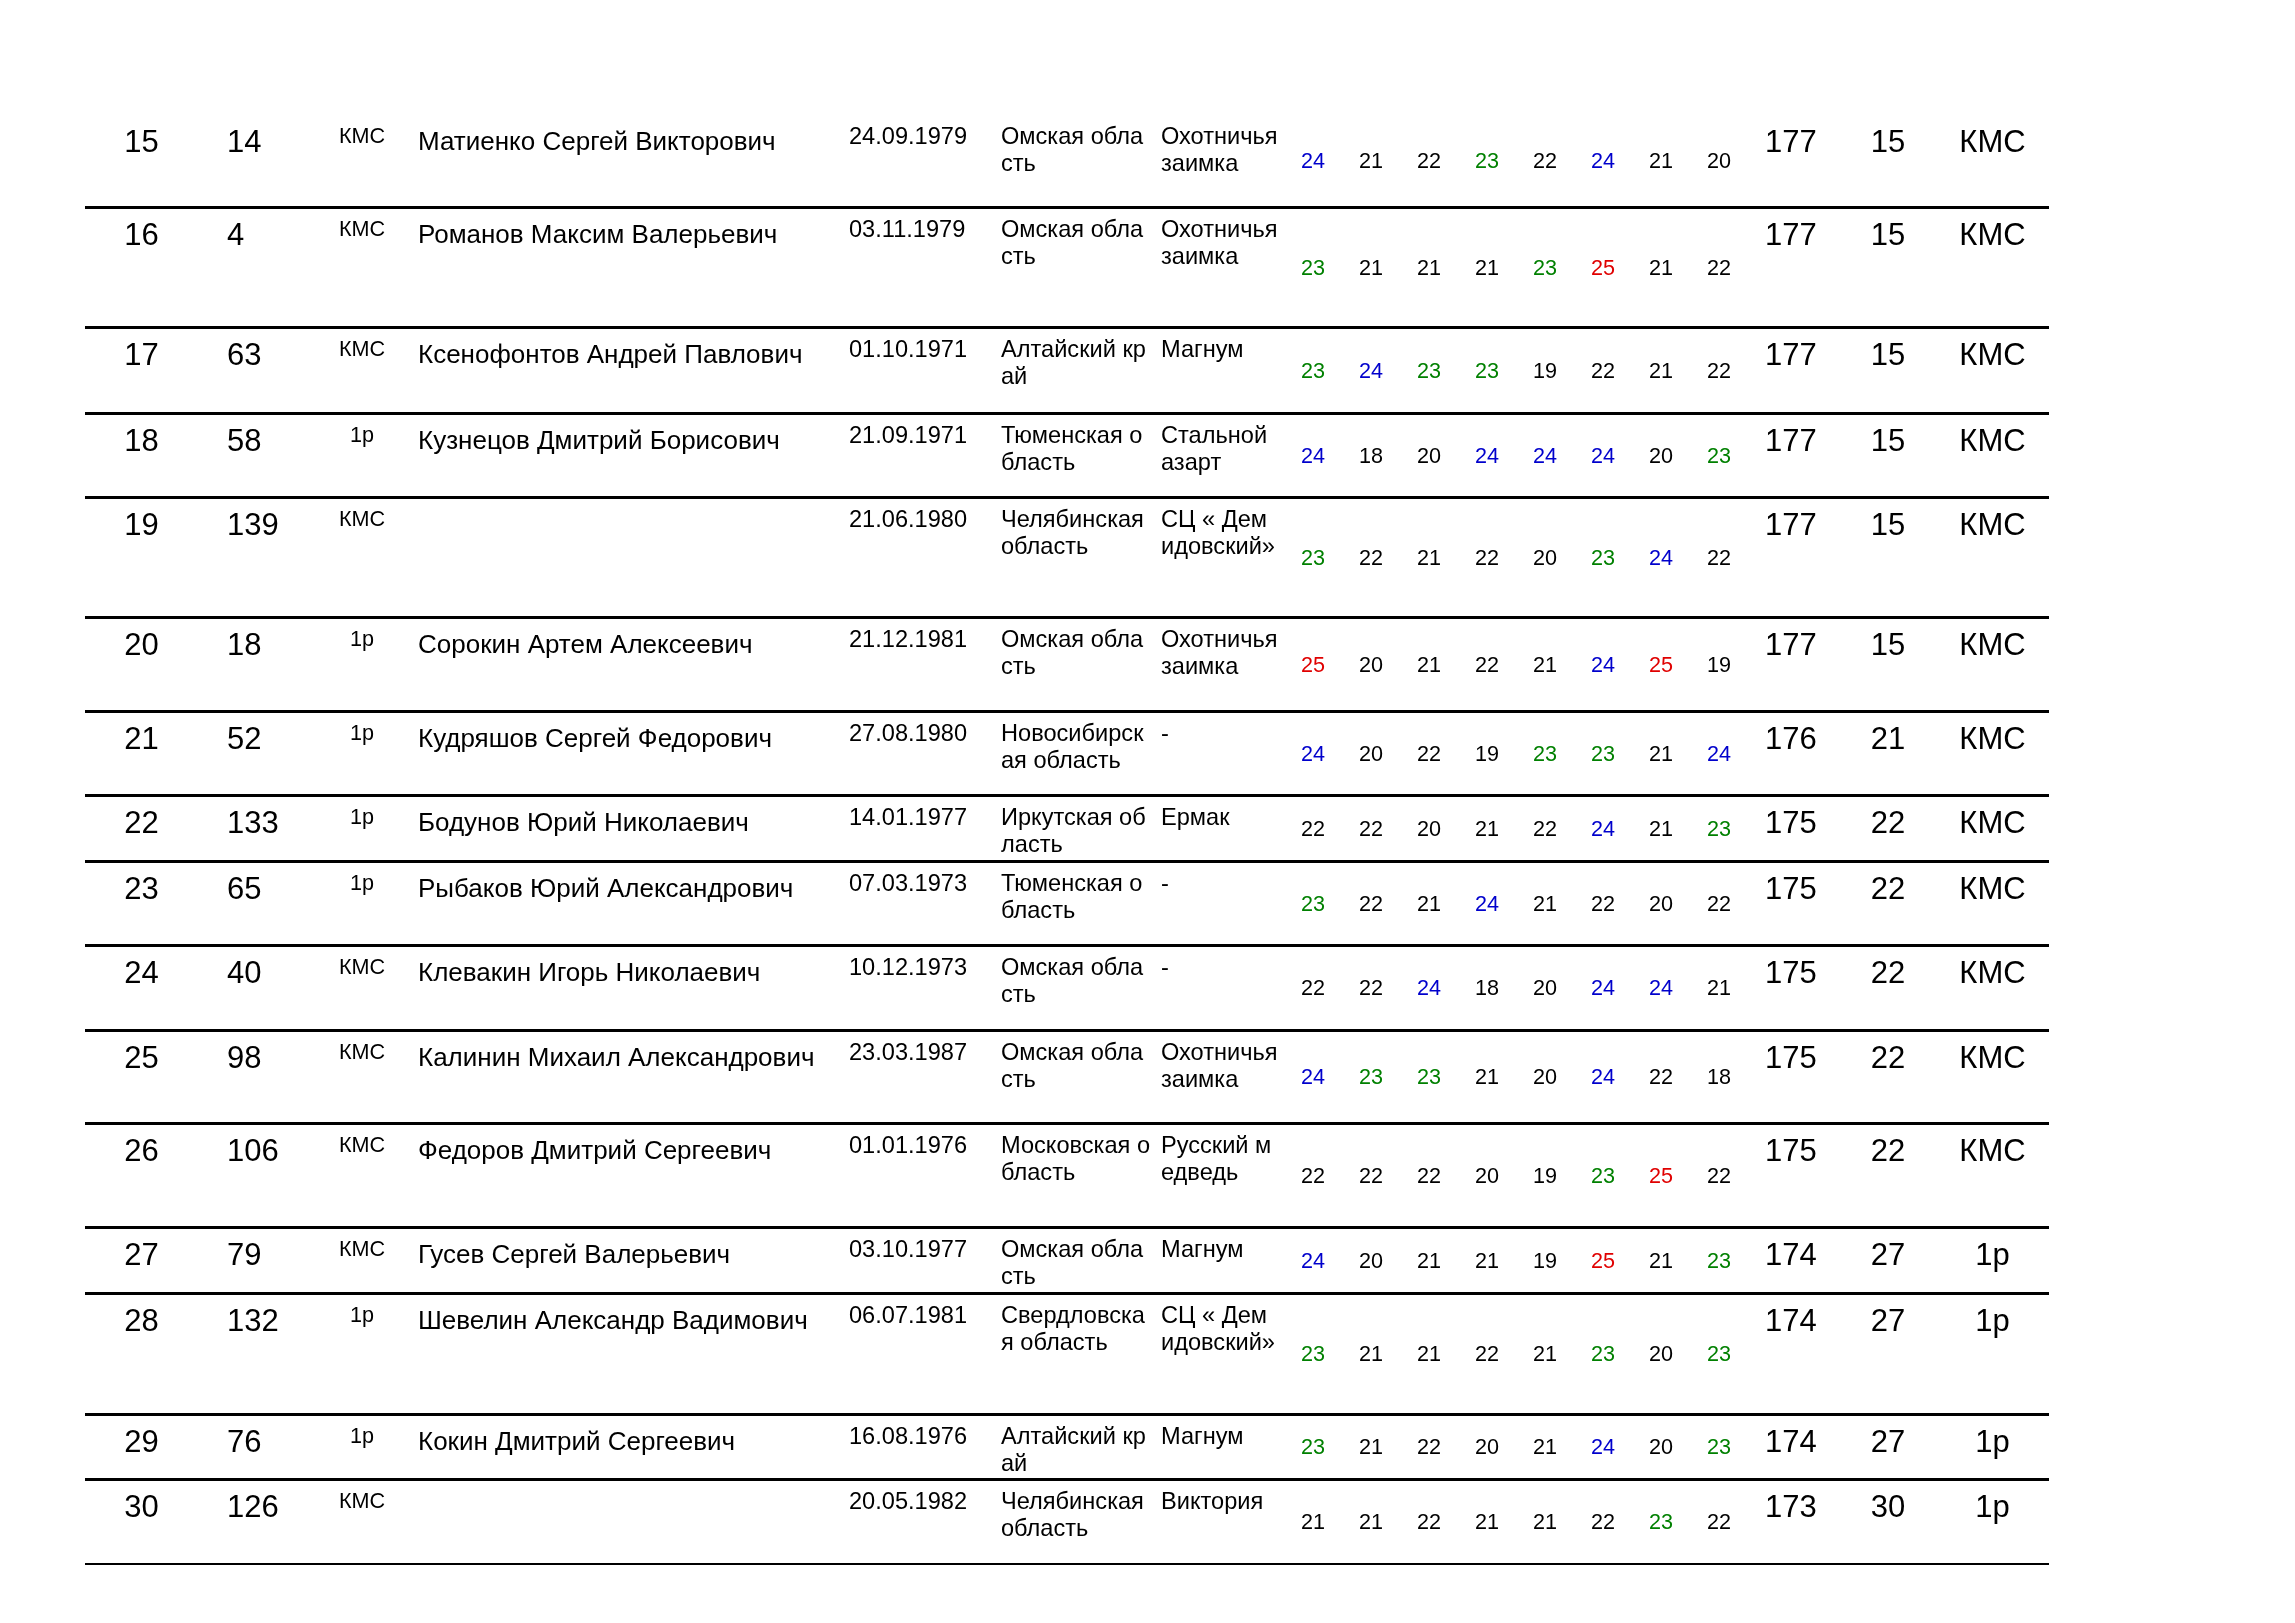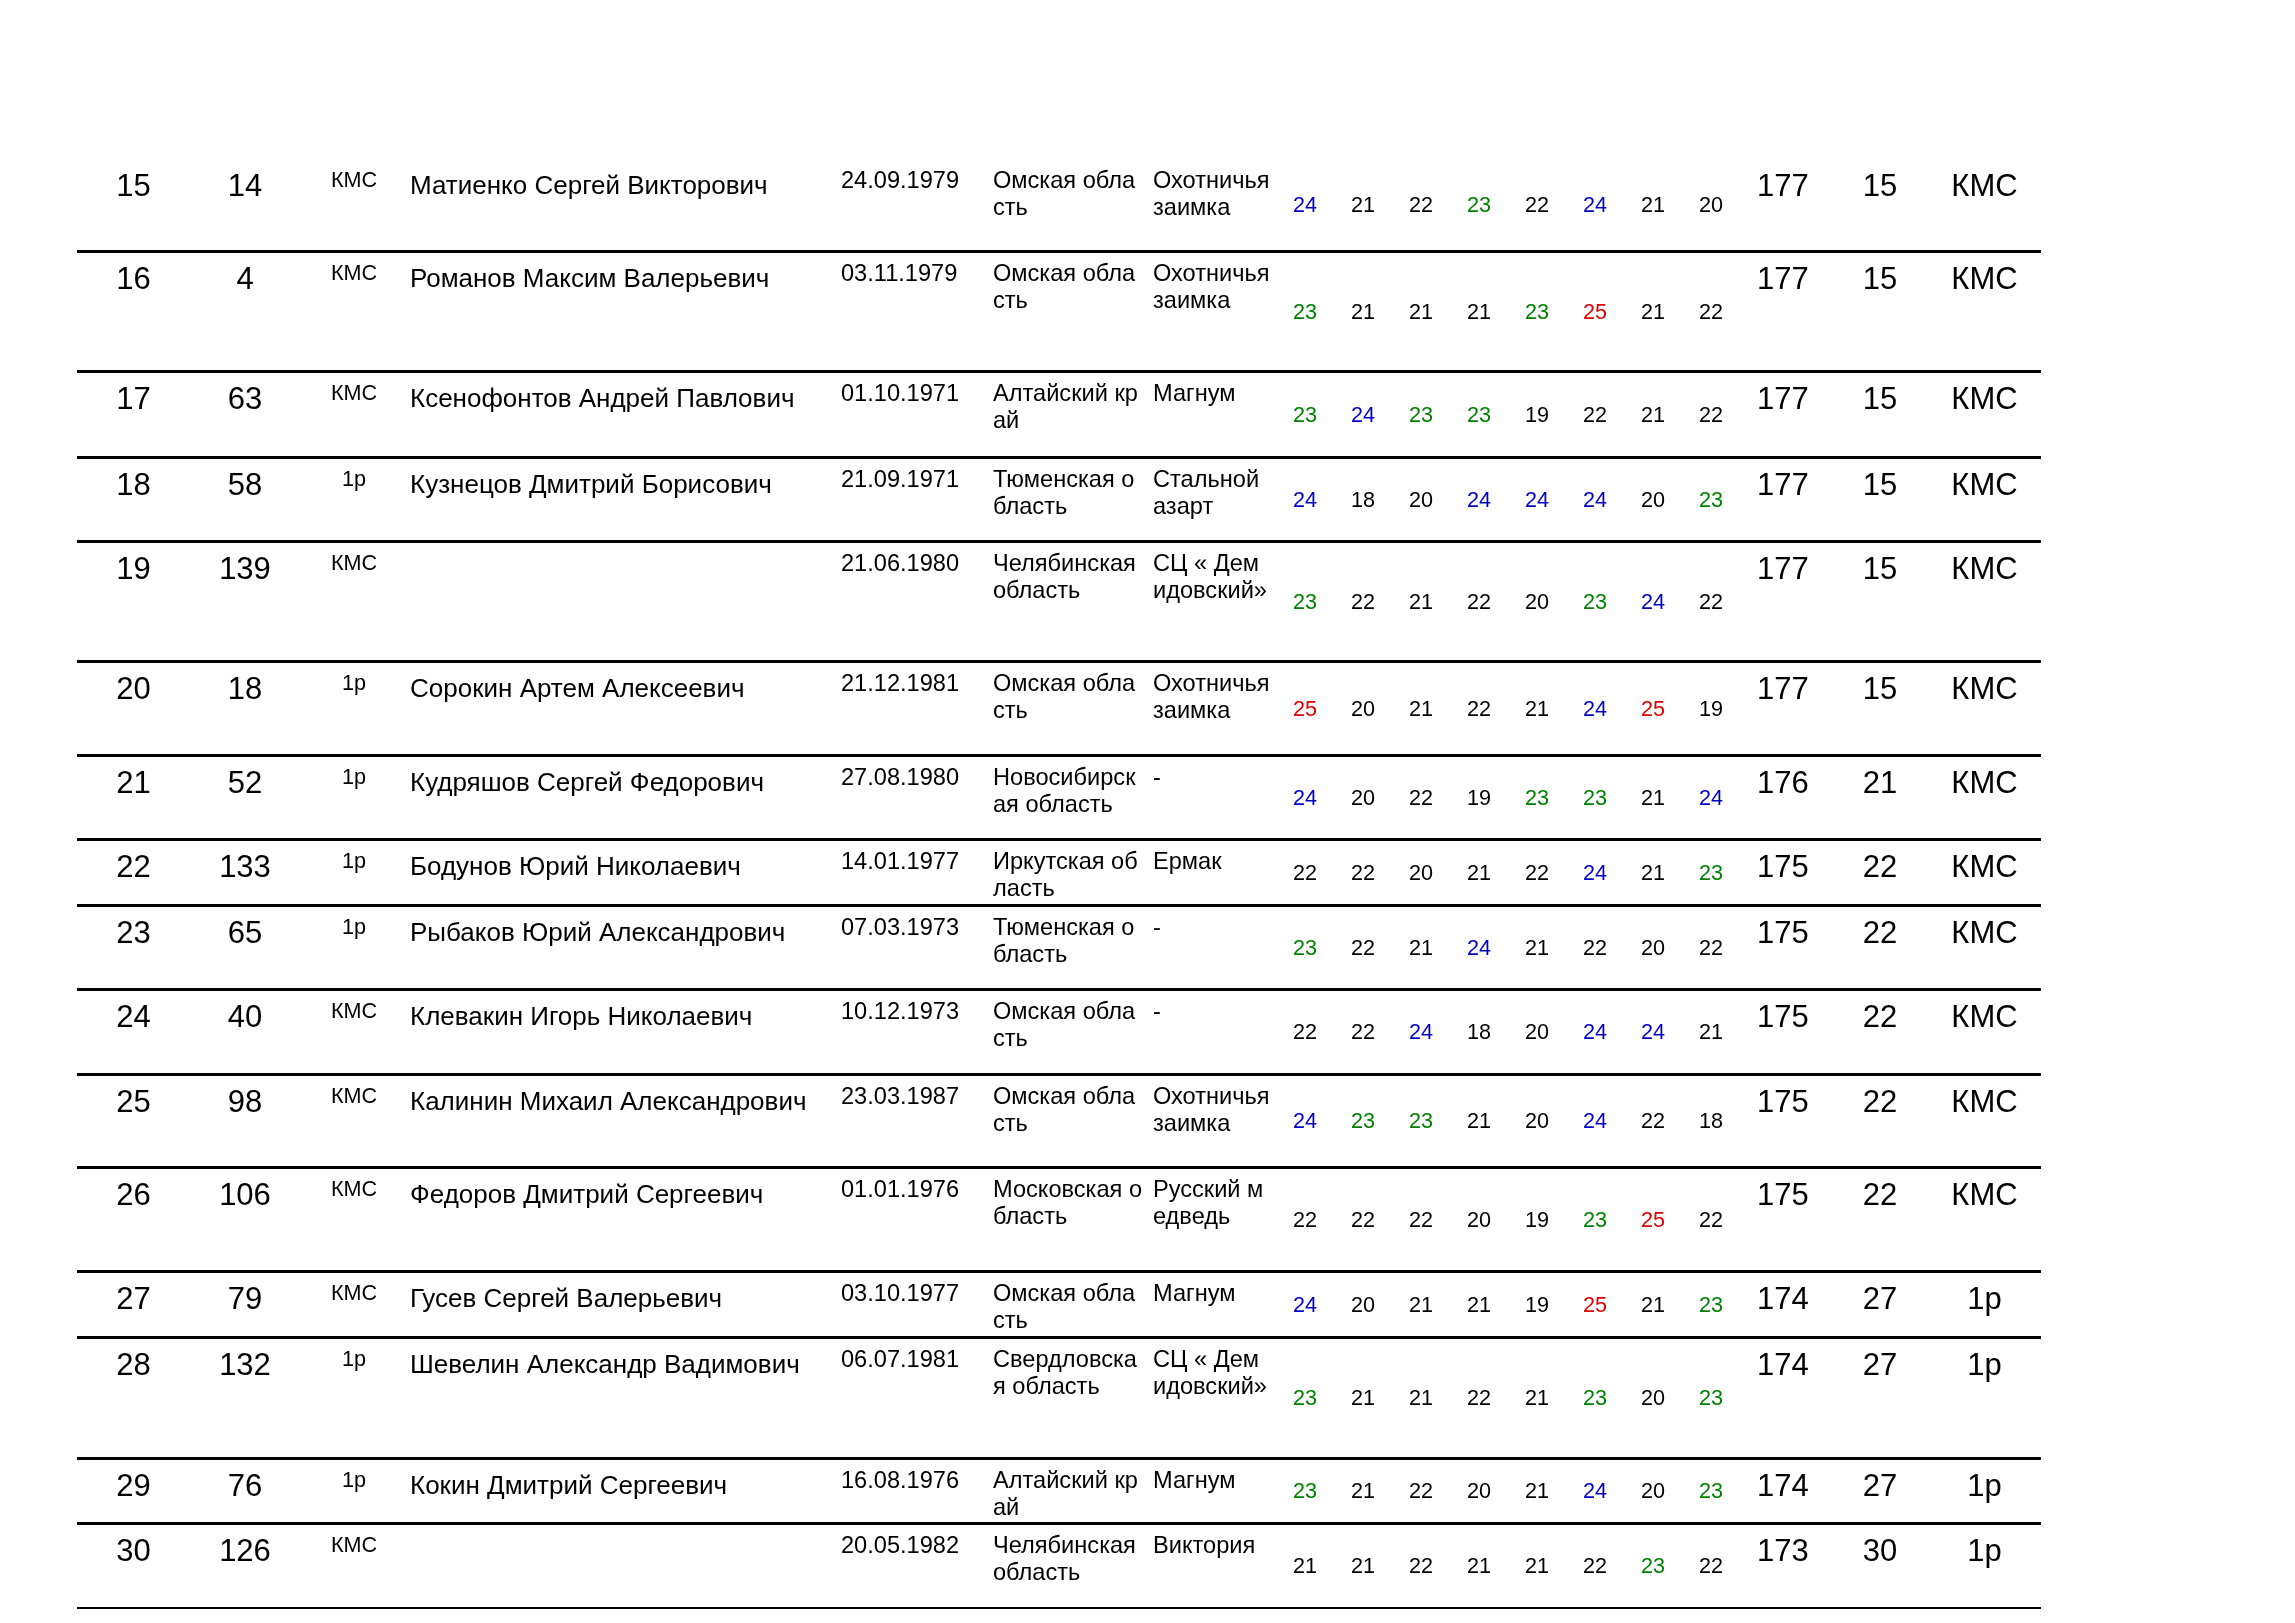--- a/index.html
+++ b/index.html
@@ -1,23 +1,23 @@
 <!DOCTYPE html>
 <html style="font-size:10.5px"><head>
 <meta charset="utf-8">
 <style>
   html, body { margin:0; padding:0; background:#ffffff; }
   body { width:2295px; height:1623px; position:relative; overflow:hidden;
          font-family:"Liberation Sans", sans-serif; color:#000; }
-  #table { position:absolute; left:77px; top:116px; width:1964px;margin-top:44px; }
+  #table { position:absolute; left:85px; top:116px; width:1964px; }
   .row { position:relative; border-bottom:3.3px solid #000; box-sizing:border-box; }
   .row.last { border-bottom-width:2.6px; }
   .cell { position:absolute; top:6.5px; white-space:nowrap; }
   .place { left:37px; width:39px; text-align:center; font-size:31px; line-height:37px; }
-  .num { left:142px; width:52px; text-align:center; font-size:31px; line-height:37px; }
+  .num { left:142px; width:52px; text-align:left; font-size:31px; line-height:37px; }
   .rank { left:251px; width:52px; text-align:center; font-size:21.6px; line-height:26px; }
   .name { left:333px; width:432px; font-size:26px; line-height:37px; white-space:normal; }
   .dob { left:764px; font-size:23.6px; line-height:27.5px; }
   .region { left:916px; width:151px; font-size:23.6px; line-height:27.5px; white-space:normal; word-break:break-all; }
   .club { left:1076px; width:118px; font-size:23.6px; line-height:27.5px; white-space:normal; word-break:break-all; }
   .scores { position:absolute; left:1199px; width:523px; top:0; bottom:0; display:flex; align-items:center; }
   .score { width:58px; text-align:center; font-size:21.6px; line-height:26px; }
   .score.c-black { color:#000; }
   .score.c-blue { color:#0000cc; }
   .score.c-green { color:#008000; }

